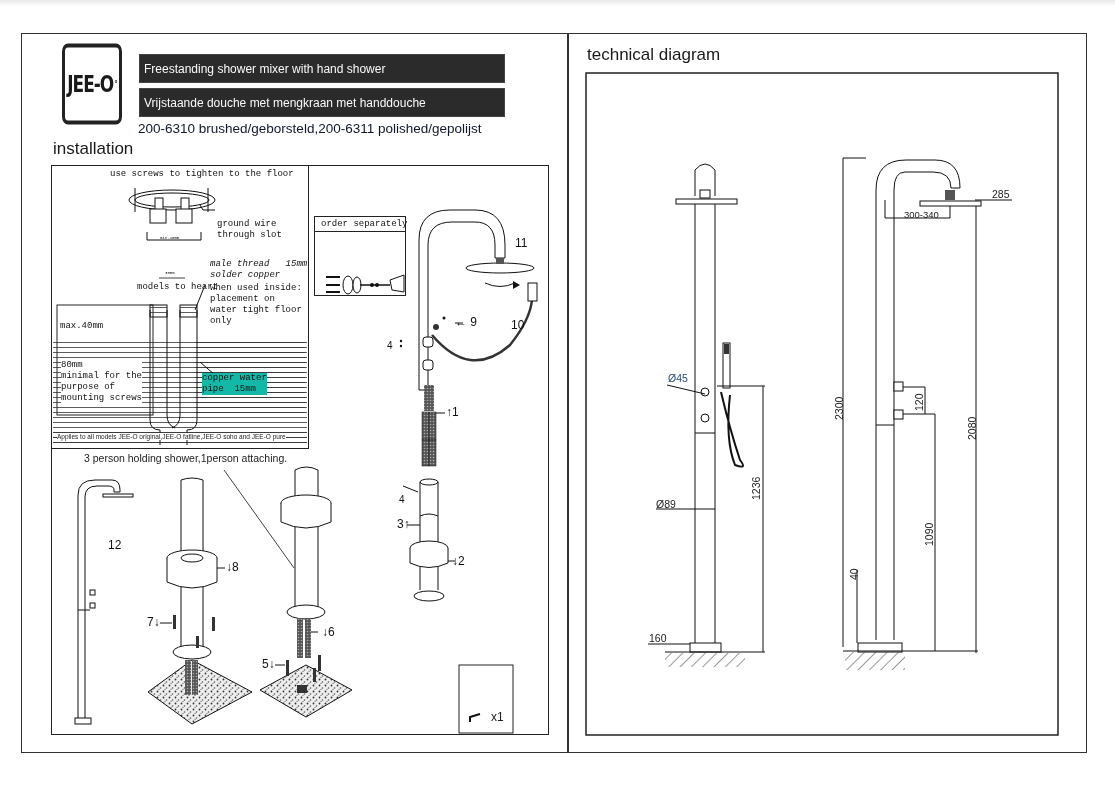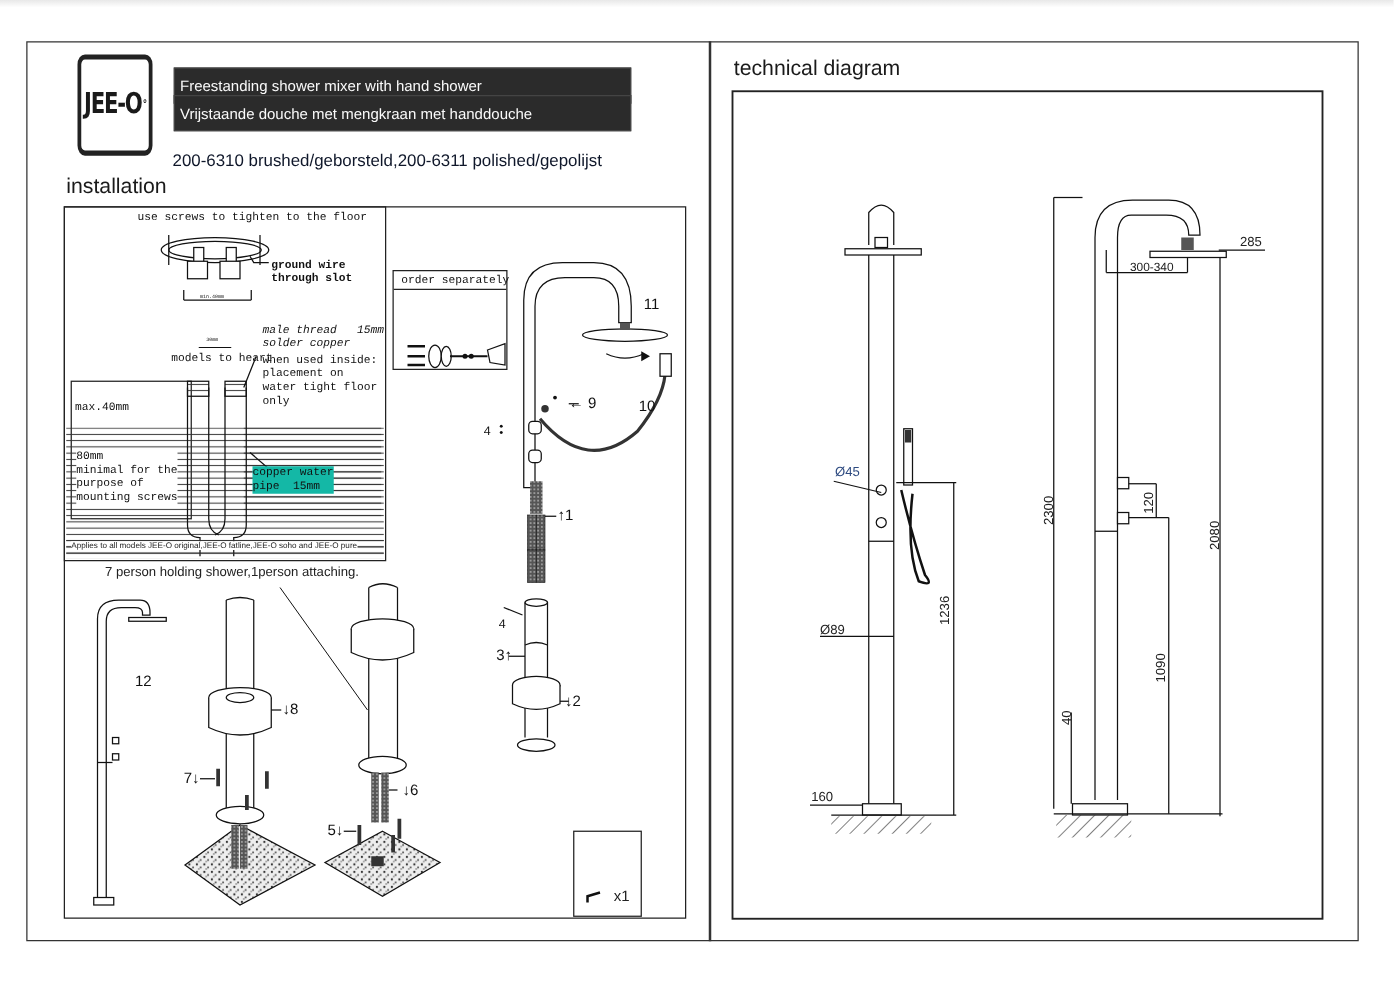--- a/index.html
+++ b/index.html
@@ -24,21 +24,21 @@
 
 <div class="top-shadow"></div>
 <div class="page-frame"></div>
 <div class="divider"></div>
 
 <div class="logo">
   <span>JEE-O</span>
     <sup>°</sup>
 </div>
 <div class="title-bar" style="top:54px;">Freestanding shower mixer with hand shower</div>
-<div class="title-bar" style="top:76px;">Vrijstaande douche met mengkraan met handdouche</div>
+<div class="title-bar" style="top:88px;">Vrijstaande douche met mengkraan met handdouche</div>
 <div class="model-line">200-6310 brushed/geborsteld,200-6311 polished/gepolijst</div>
 
 <div class="section-title" style="left:53px; top:139px;">installation</div>
 <div class="section-title" style="left:587px; top:45px;">technical diagram</div>
 
 <div class="panel" style="left:51px; top:165px; width:498px; height:570px;"></div>
 <div class="panel" style="left:51px; top:165px; width:258px; height:284px; border-width:1.5px;"></div>
 
 <svg width="1115" height="788">
   <defs>
@@ -230,21 +230,21 @@
     <line x1="935" y1="414" x2="935" y2="651" stroke="#111"></line>
     <line x1="876" y1="425" x2="894" y2="425" stroke="#111"></line>
     <line x1="857" y1="570" x2="857" y2="643" stroke="#111"></line>
     <rect x="858" y="643" width="44" height="9" fill="#fff" stroke="#111"></rect>
     <line x1="843" y1="651" x2="978" y2="651" stroke="#111"></line>
     <rect x="845" y="652" width="60" height="18" fill="url(#diag)"></rect>
   </g>
 </svg>
 
 <div class="abs mono" style="left:110px; top:169px;">use screws to tighten to the floor</div>
-<div class="abs mono" style="left:217px; top:207px;font-weight:bold;">ground wire
+<div class="abs mono" style="left:217px; top:219px;">ground wire
 through slot</div>
 <div class="abs mono" style="left:160px; top:236px; font-size:4px; line-height:5px;">min.40mm</div>
 <div class="abs mono" style="left:165px; top:271px; font-size:4px; line-height:5px;">30mm</div>
 <div class="abs mono" style="left:137px; top:282px;">models to heart</div>
 <div class="abs mono" style="left:210px; top:259px;font-style:italic;">male thread   15mm
 solder copper</div>
 <div class="abs mono" style="left:210px; top:283px;">when used inside:
 placement on
 water tight floor
 only</div>
@@ -254,21 +254,21 @@
 purpose of
 mounting screws</div>
 <div class="abs mono" style="left:202px; top:373px; background:#14b8a6;">copper water
 pipe  15mm</div>
 <div class="abs" style="left:57px; top:433px; font-size:6.5px; background:#fff; color:#222;">Applies to all models JEE-O original,JEE-O fatline,JEE-O soho and JEE-O pure</div>
 
 <div class="abs" style="left:314px; top:216px; width:92px; height:80px; border:1.5px solid #222; box-sizing:border-box;">
   <div class="mono" style="border-bottom:1.5px solid #222; height:14px; line-height:14px; padding-left:6px;">order separately</div>
 </div>
 
-<div class="abs" style="left:84px; top:452px; font-size:10.5px; color:#222;">7 person holding shower,1person attaching.</div>
+<div class="abs" style="left:84px; top:452px; font-size:10.5px; color:#222;">3 person holding shower,1person attaching.</div>
 
 <div class="abs num" style="left:446px; top:405px;">↑<span>1</span></div>
 <div class="abs num" style="left:452px; top:554px;">↓<span>2</span></div>
 <div class="abs num" style="left:397px; top:517px;"><span>3</span>↑</div>
 <div class="abs num" style="left:399px; top:494px; font-size:10px;">4</div>
 <div class="abs num" style="left:387px; top:340px; font-size:10px;">4</div>
 <div class="abs num" style="left:262px; top:657px;"><span>5</span>↓</div>
 <div class="abs num" style="left:322px; top:625px;">↓<span>6</span></div>
 <div class="abs num" style="left:147px; top:615px;"><span>7</span>↓</div>
 <div class="abs num" style="left:226px; top:560px;">↓<span>8</span></div>

